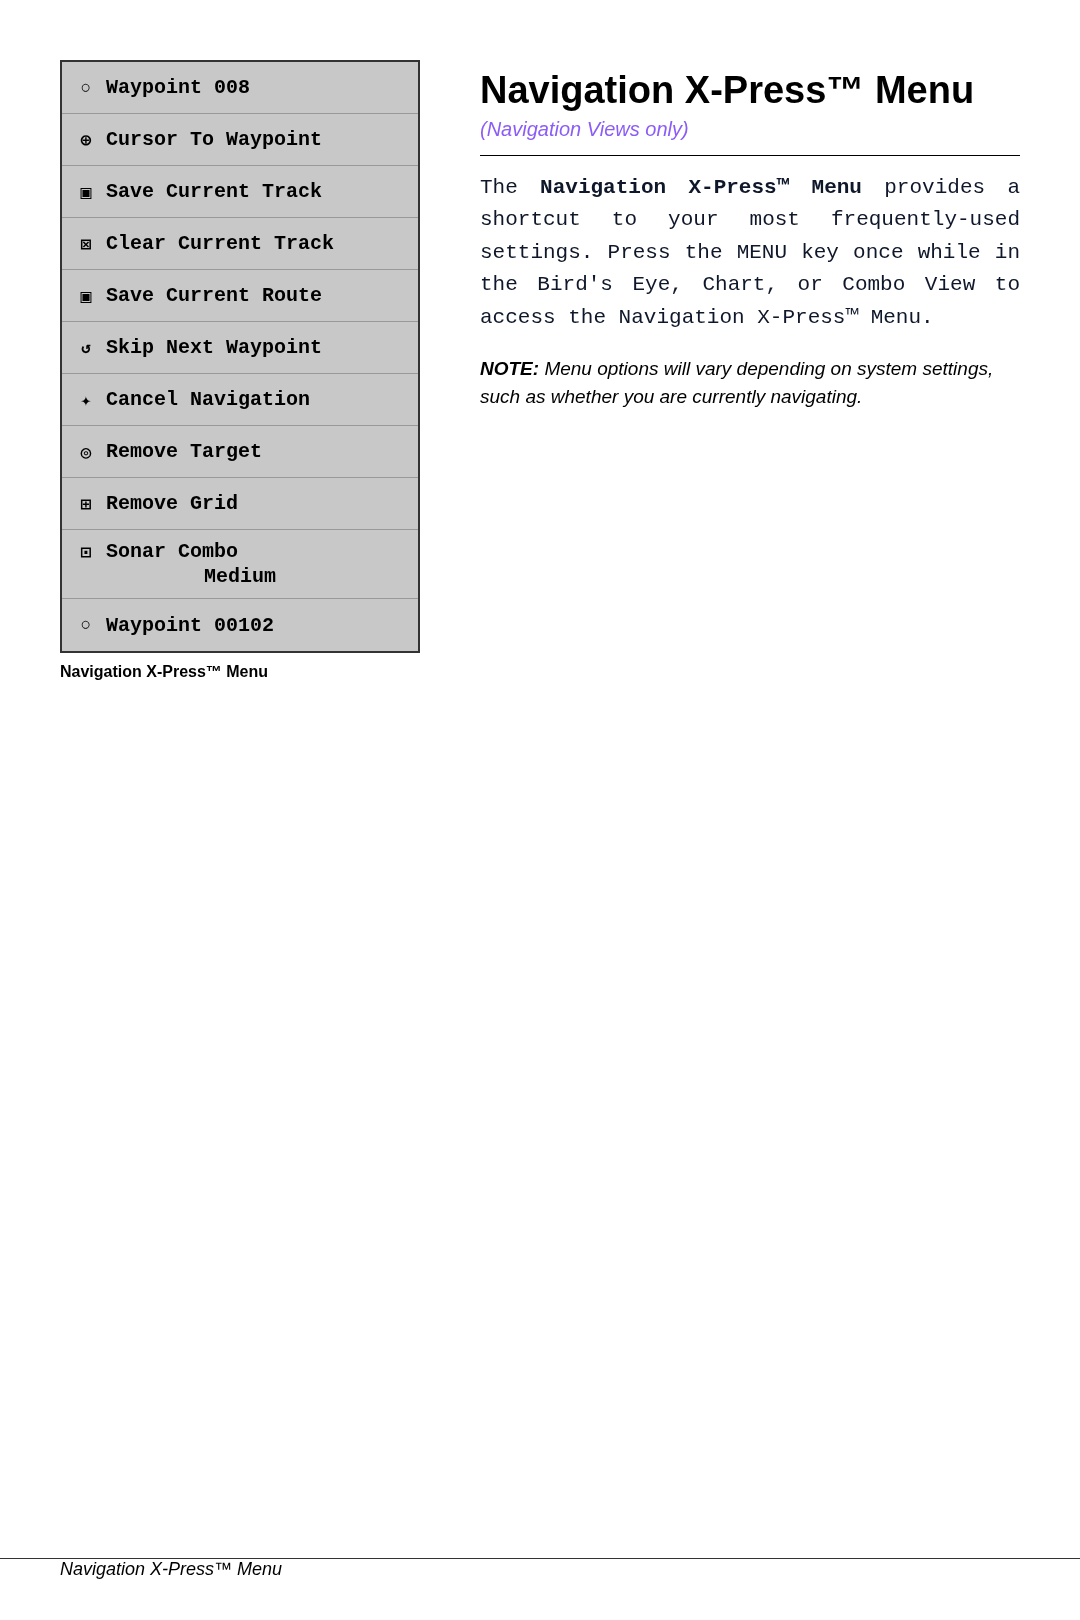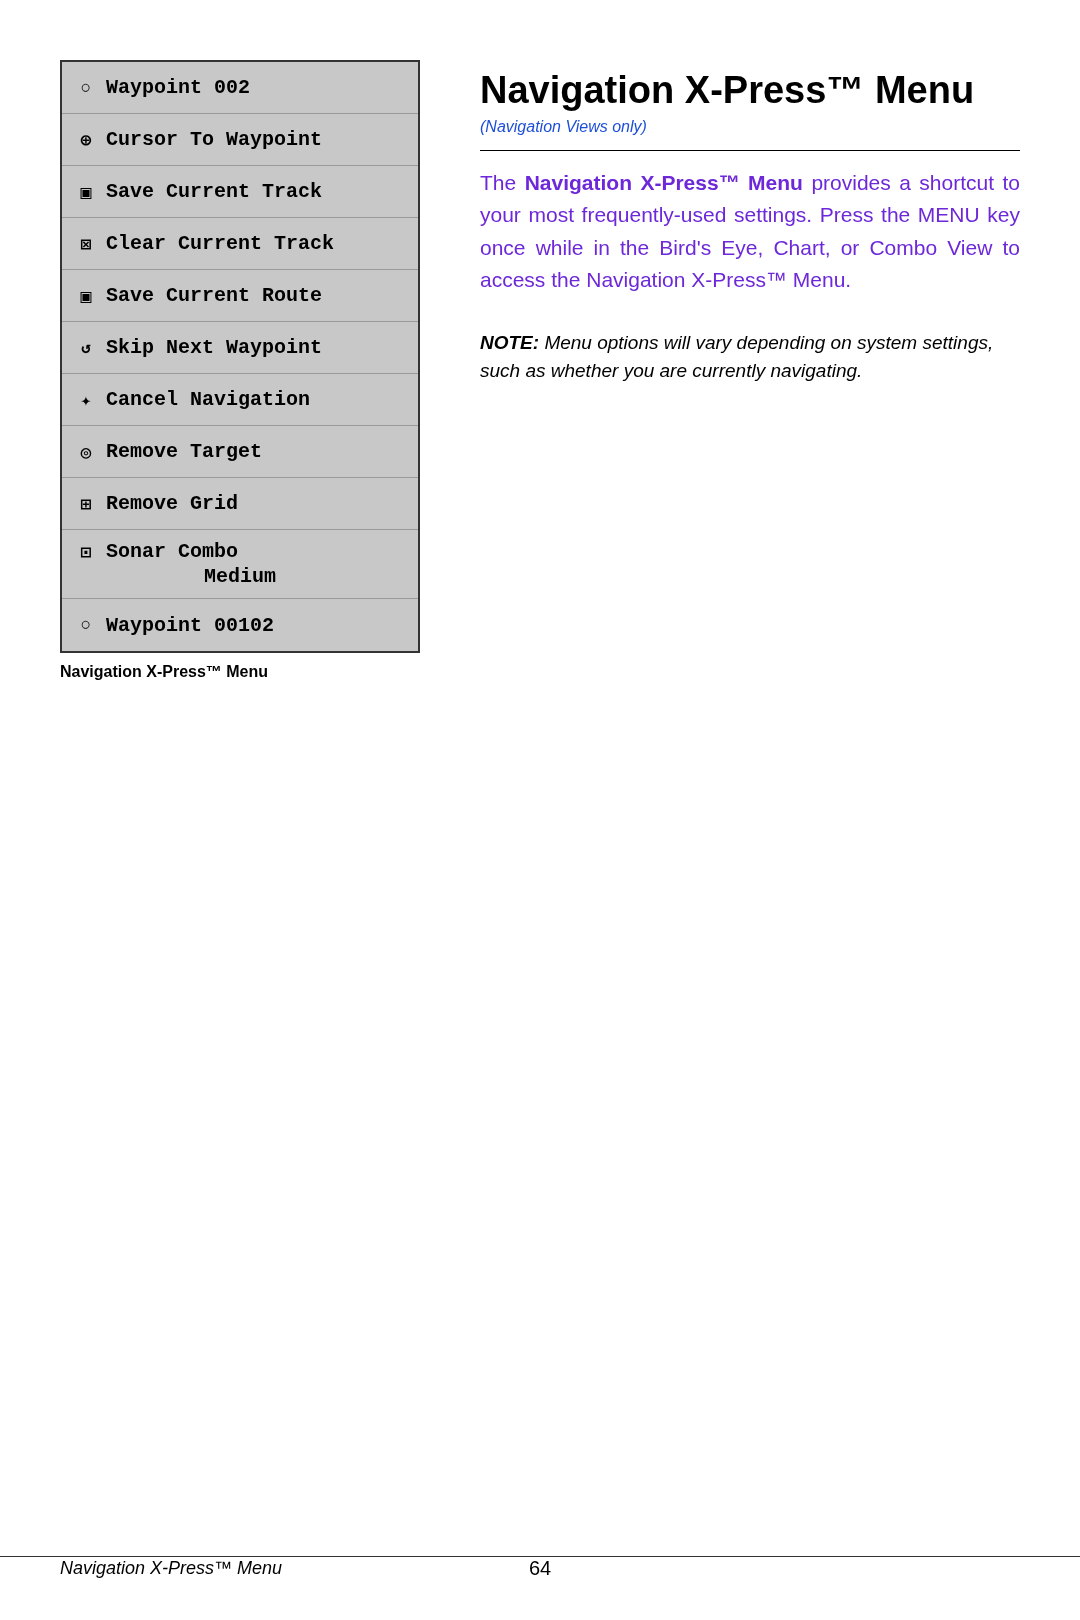--- a/index.html
+++ b/index.html
@@ -104,39 +104,39 @@
     .section-title {
       font-size: 38px;
       font-weight: bold;
       color: #000;
       margin-bottom: 6px;
       font-family: Arial, sans-serif;
       line-height: 1.1;
     }
 
     .section-subtitle {
-      font-size: 16px;
-      font-style: italic;
-      color: #1d4ed8;
+      font-size: 20px;
+      font-style: italic;
+      color: #8b5cf6;
       margin-bottom: 14px;
       font-family: Arial, sans-serif;
     }
 
     .divider-line {
       border: none;
       border-top: 1px solid #000;
       margin-bottom: 16px;
     }
 
     .body-text {
       font-size: 21px;
       line-height: 1.55;
-      color: #6d28d9;
-      font-family: Liberation Sans, sans-serif;
-      margin-bottom: 32px;
+      color: #0f172a;
+      font-family: Liberation Mono, monospace;
+      margin-bottom: 20px;
       text-align: justify;
     }
 
     .body-text .bold {
       font-weight: bold;
     }
 
     .note-text {
       font-size: 19px;
       line-height: 1.5;
@@ -183,21 +183,21 @@
 </head>
 <body>
 
 <div class="page-content">
 
   <div class="left-column">
     <div class="menu-box">
 
       <div class="menu-item">
         <span class="menu-icon">○</span>
-        <span>Waypoint 002</span>
+        <span>Waypoint 008</span>
       </div>
 
       <div class="menu-item">
         <span class="menu-icon">⊕</span>
         <span>Cursor To Waypoint</span>
       </div>
 
       <div class="menu-item">
         <span class="menu-icon">▣</span>
         <span>Save Current Track</span>
@@ -262,15 +262,14 @@
 
     <p class="note-text">
       <span class="note-label">NOTE:</span><span> Menu options will vary depending on system settings, such as whether you are currently navigating.</span>
     </p>
   </div>
 
 </div>
 
 <div class="page-footer">
   <span class="footer-left">Navigation X-Press™ Menu</span>
-  <span class="footer-center">64</span>
   <span style="flex:1;"></span>
 </div>
 
 </body></html>

